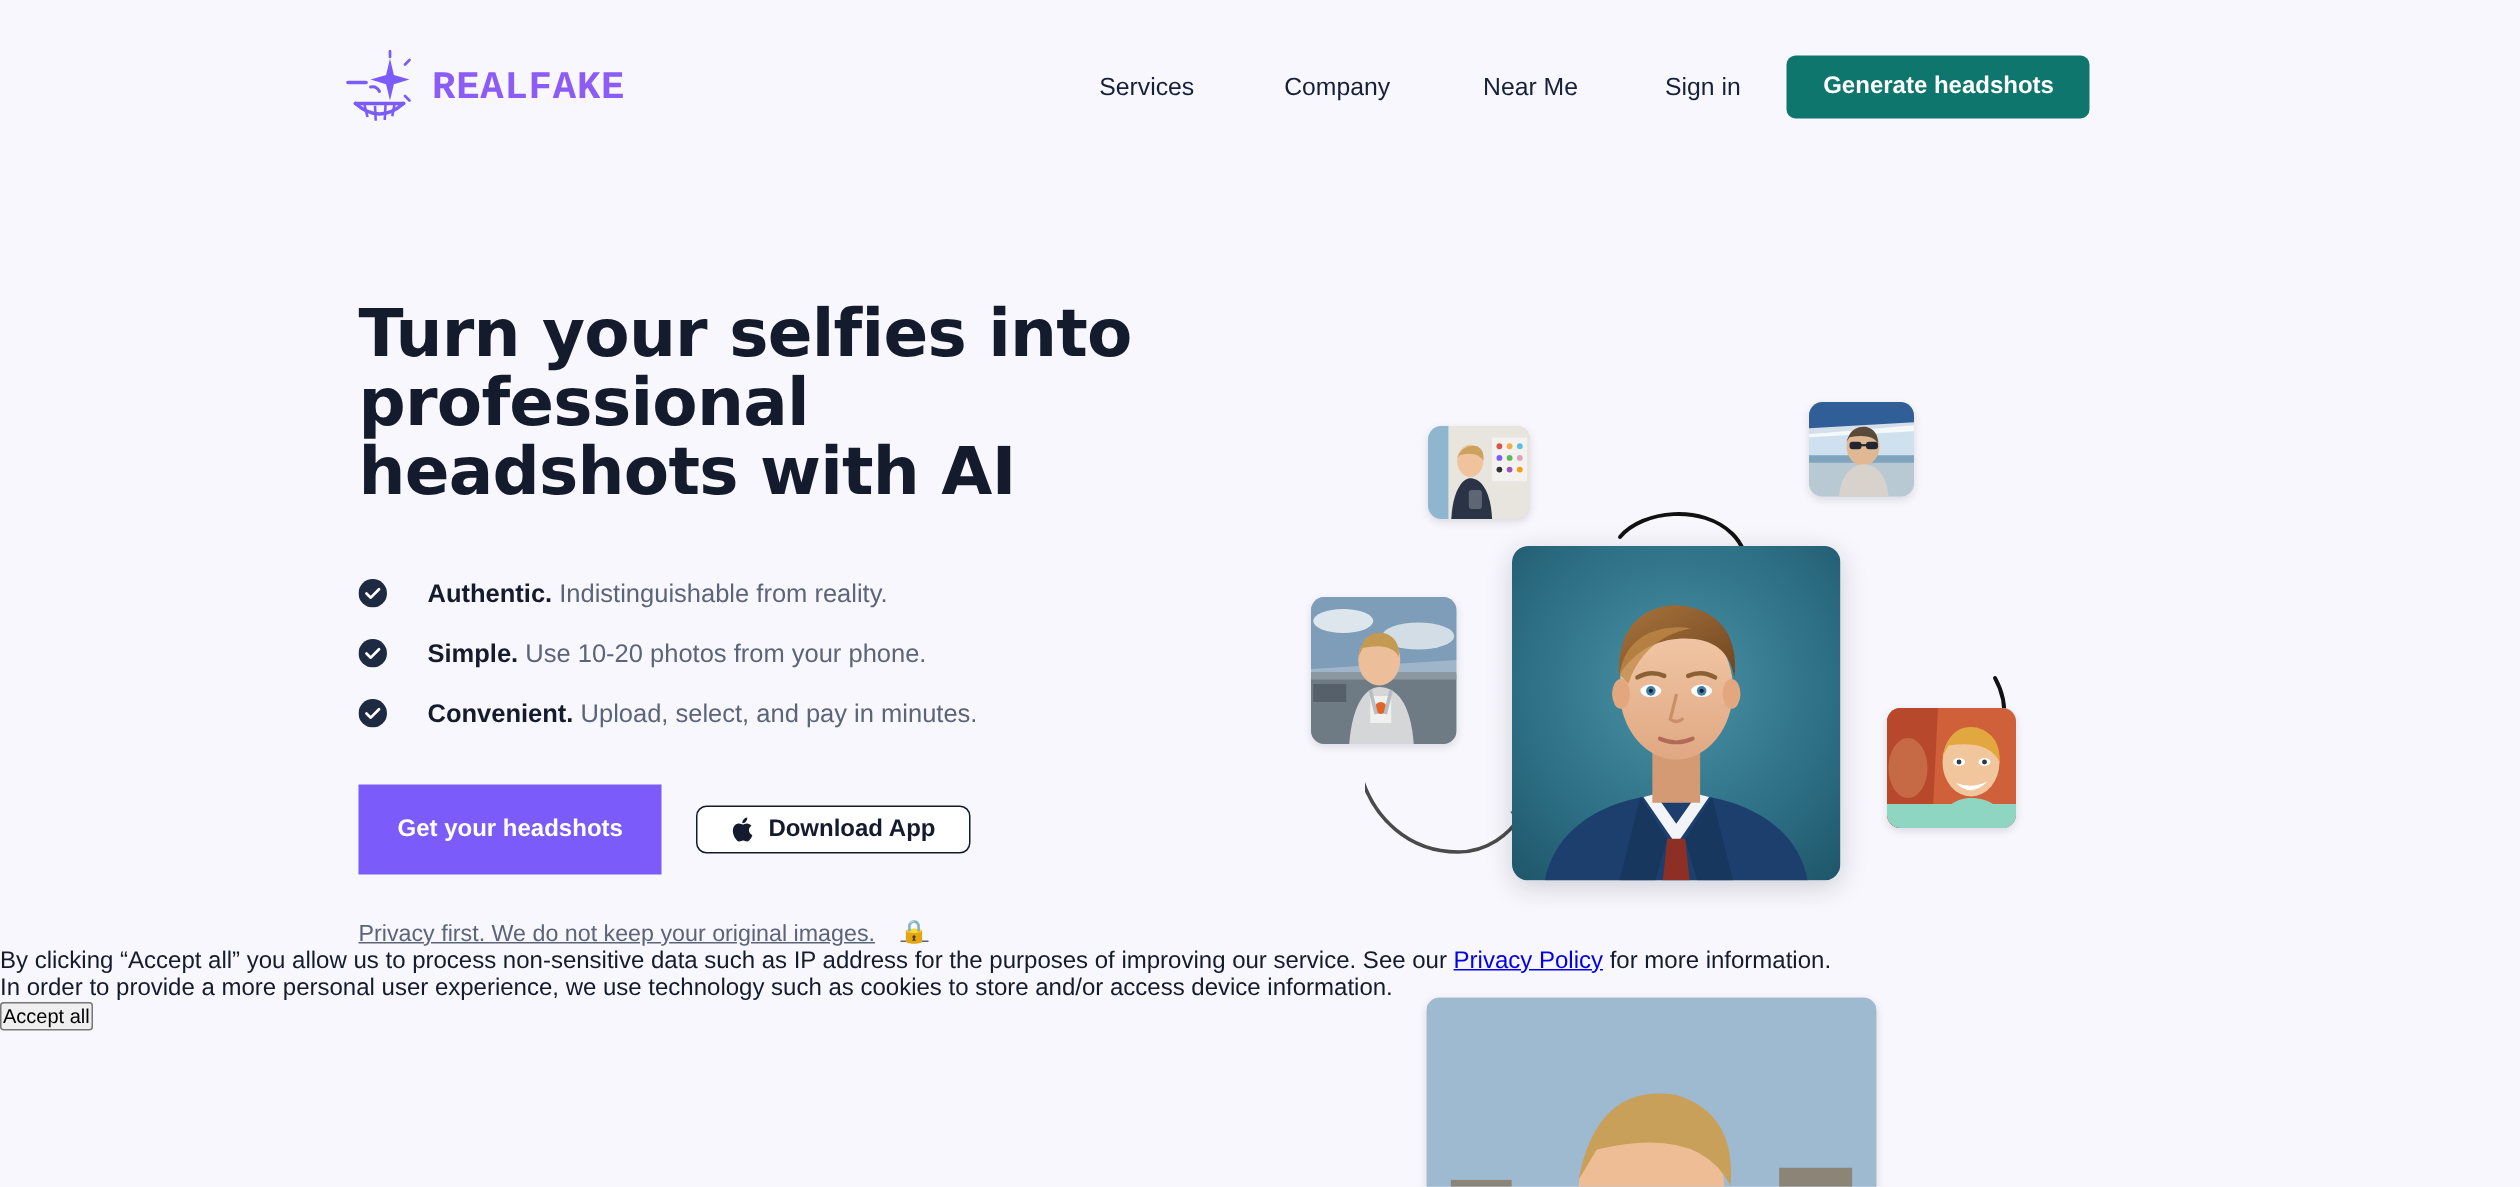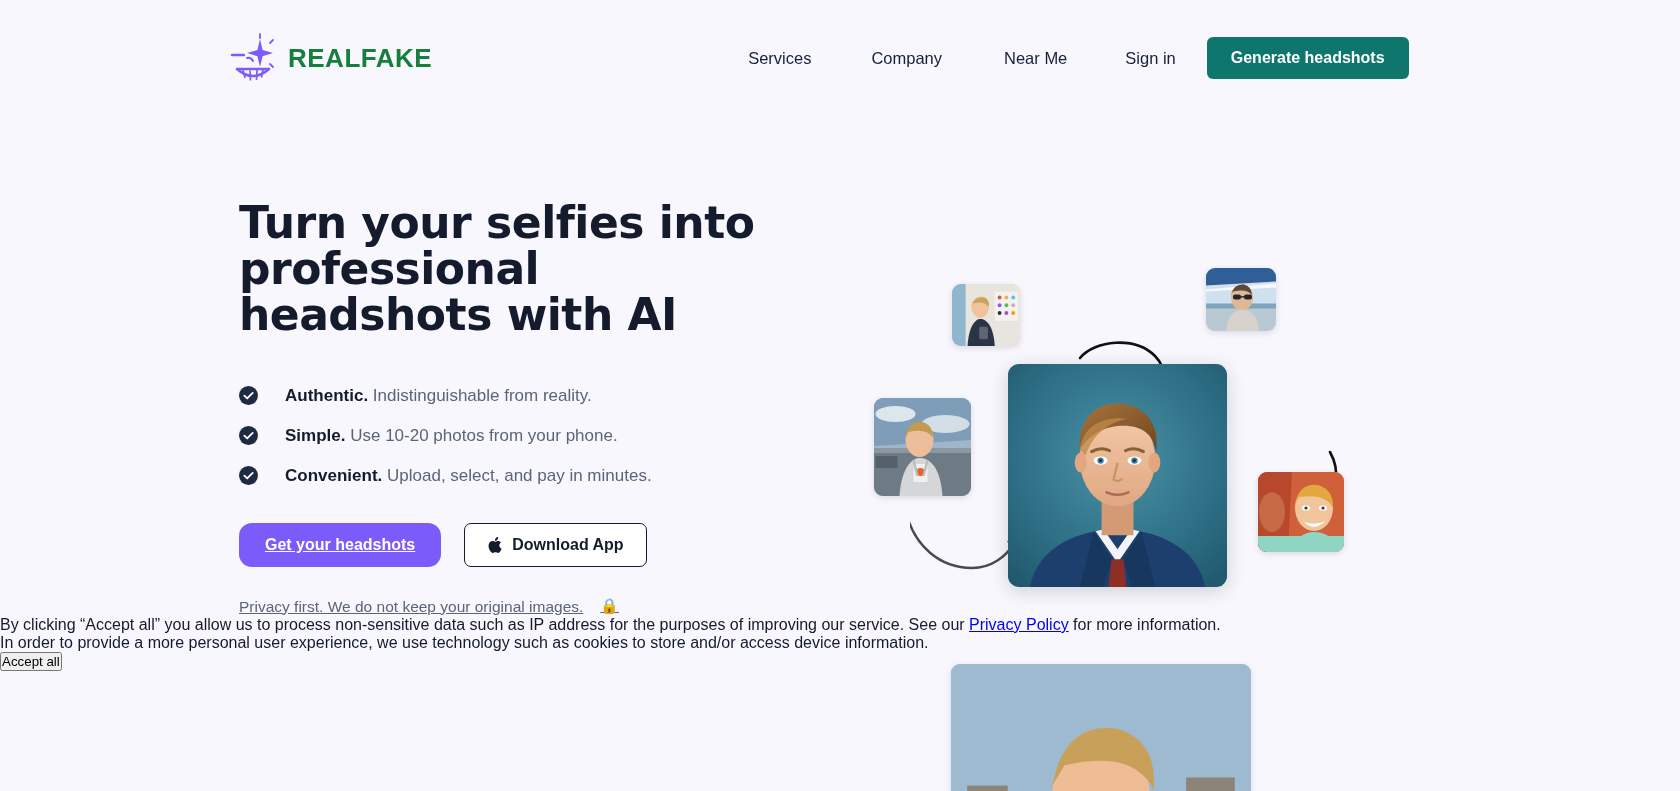--- a/index.html
+++ b/index.html
@@ -32,22 +32,22 @@
     display: flex;
     align-items: center;
     gap: 12px;
     cursor: pointer;
   }
   .brand-mark { width: 46px; height: 50px; display: block; }
   .brand-name {
     font-size: 26px;
     font-weight: 800;
     letter-spacing: 0.5px;
-    color: #15803d;
-    font-family: Liberation Sans, sans-serif;
+    color: #8b5cf6;
+    font-family: Liberation Mono, monospace;
   }
 
   .nav {
     display: flex;
     align-items: center;
     margin-left: 316px;
     gap: 0;
   }
   .nav-link {
     font-size: 16.5px;
@@ -127,35 +127,34 @@
     align-items: center;
     margin-top: 36px;
     gap: 23px;
   }
   .btn-primary {
     background: #7b5cfa;
     color: #fff;
     font-size: 16px;
     font-weight: 700;
     border: none;
-    border-radius: 13px;
-    height: 44px;
+    border-radius: 0;
+    height: 60px;
     padding: 0 26px;
     cursor: pointer;
     font-family: "Liberation Sans", sans-serif;
-    text-decoration: underline;
   }
   .btn-outline {
     background: #ffffff;
     color: #141b2d;
     font-size: 16px;
     font-weight: 600;
     border: 1.5px solid #141b2d;
     border-radius: 7px;
-    height: 44px;
+    height: 32px;
     padding: 0 22px;
     cursor: pointer;
     display: inline-flex;
     align-items: center;
     gap: 10px;
     font-family: "Liberation Sans", sans-serif;
   }
   .apple-icon { width: 15px; height: 18px; display:block; }
 
   .privacy-note {

